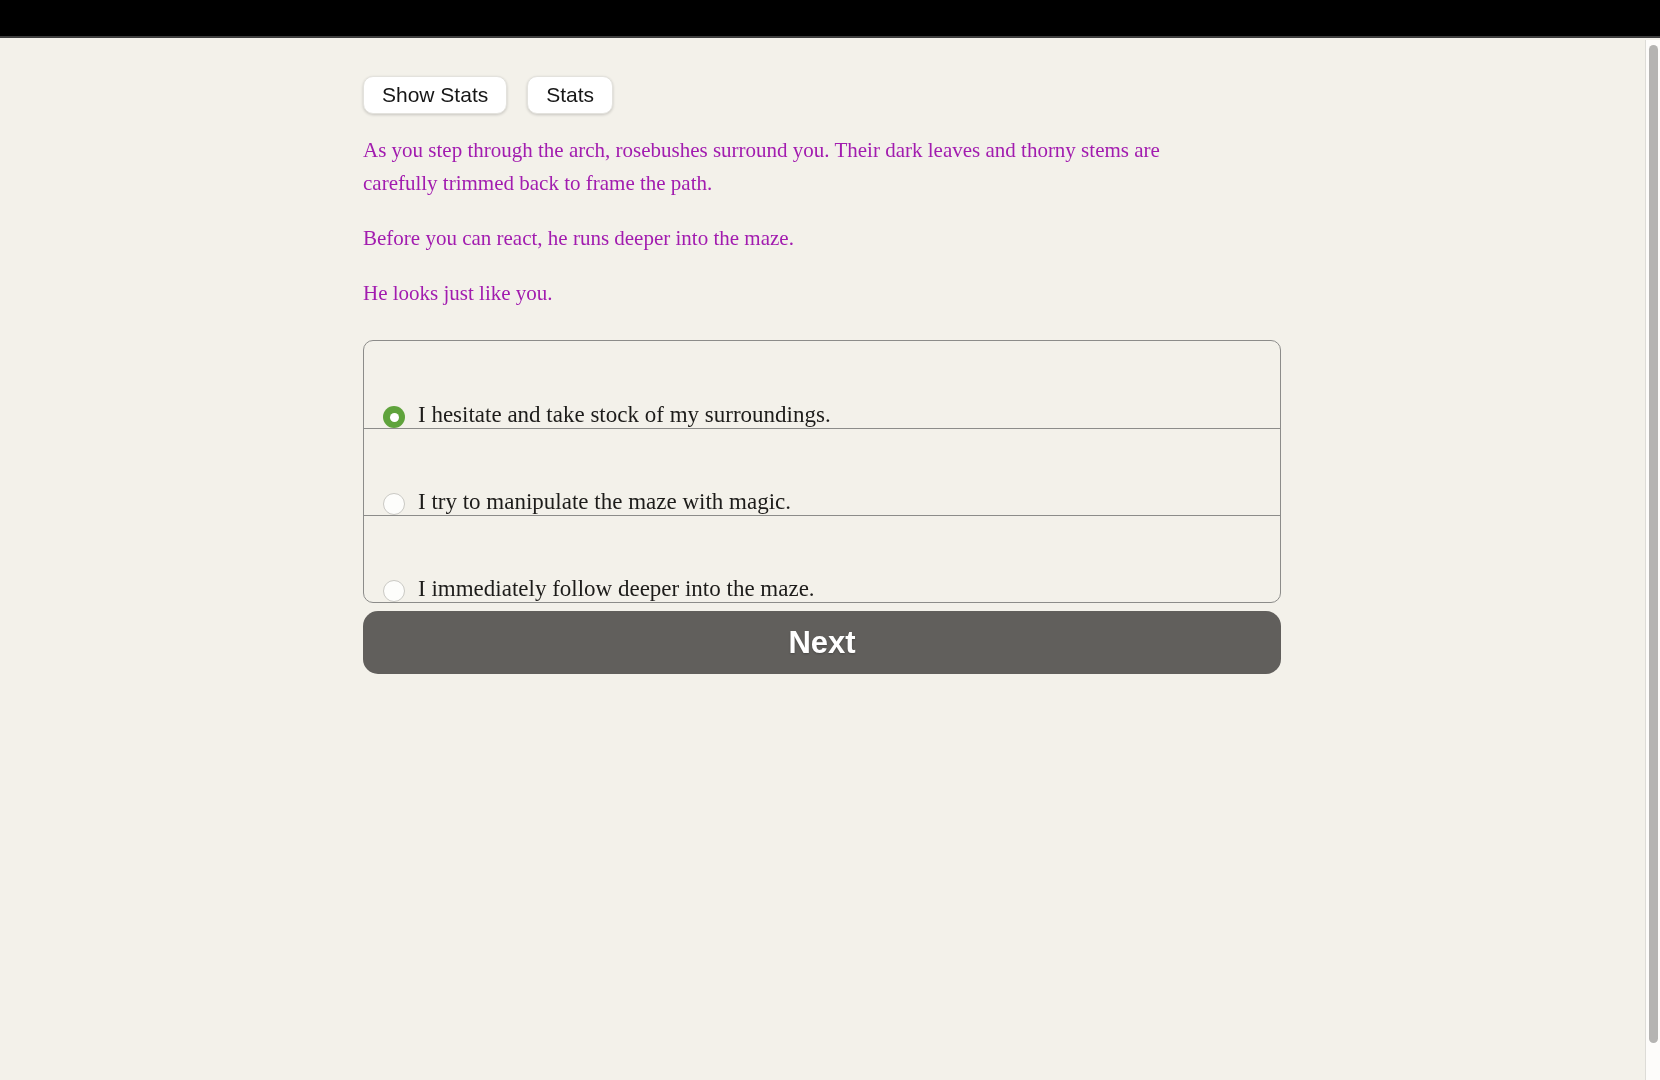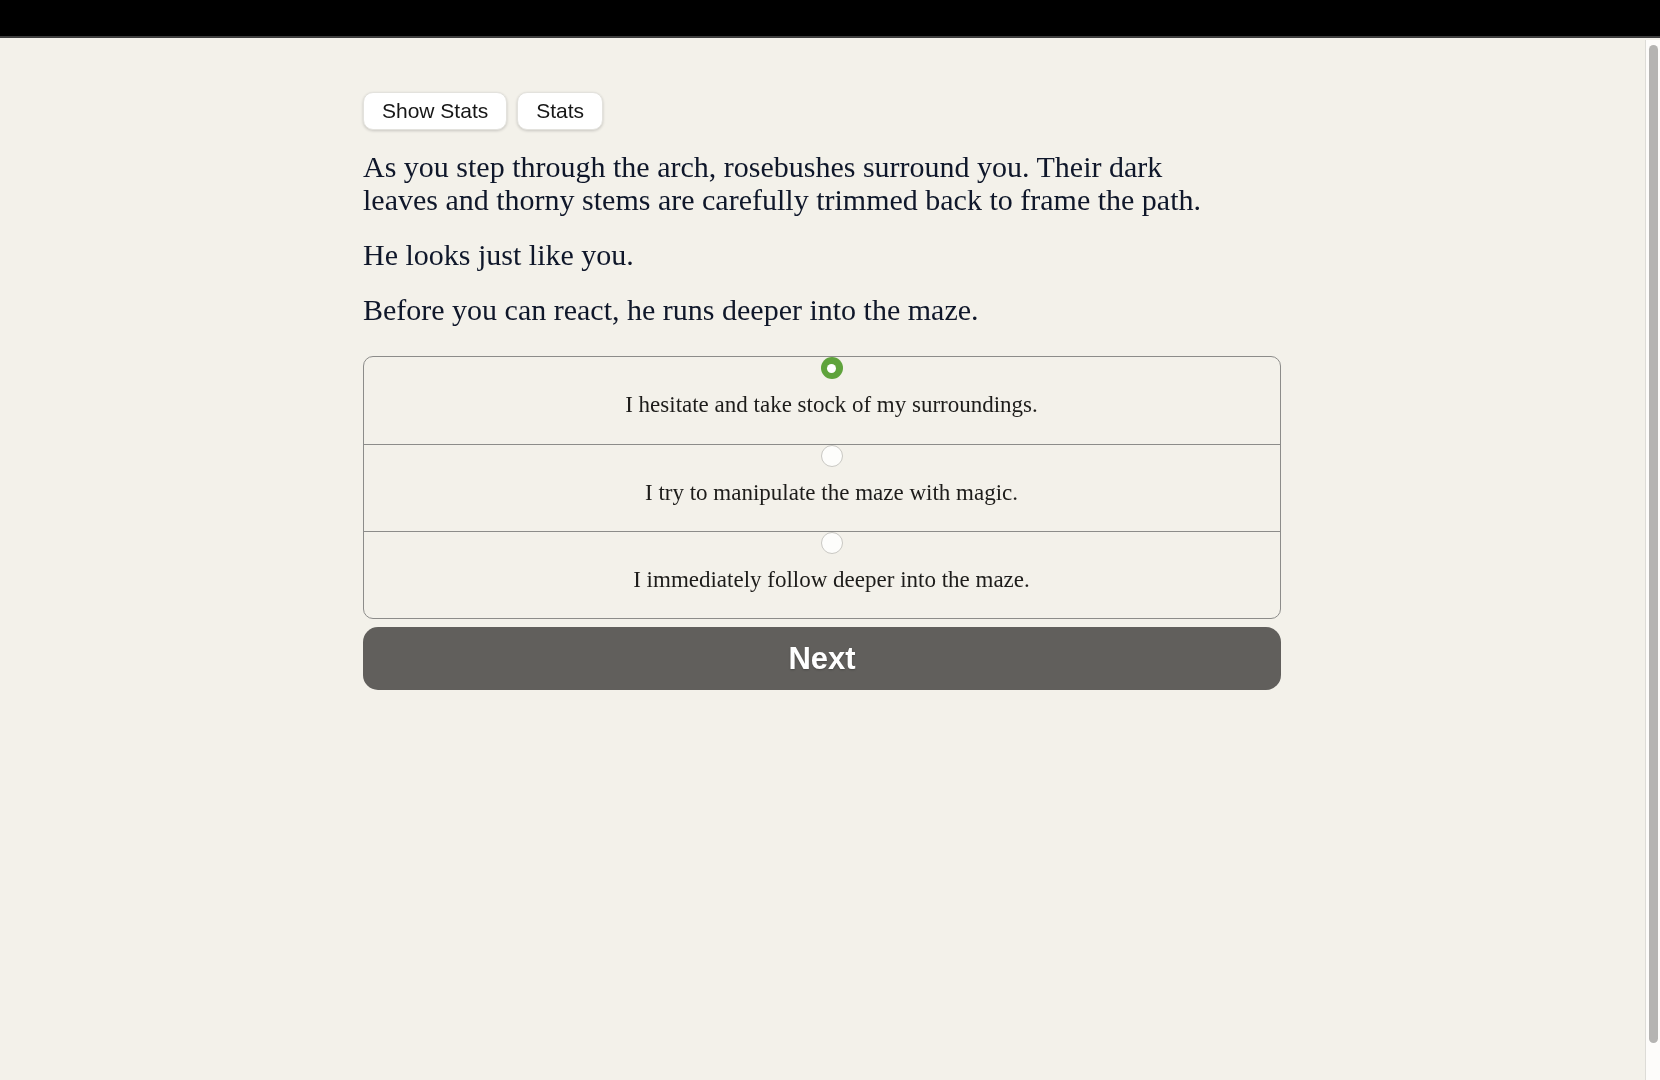--- a/index.html
+++ b/index.html
@@ -13,61 +13,60 @@
     width: 100%; height: 38px;
     background: var(--titlebar-bg, #000);
     border-bottom: 2px solid #3e3e3e;
   }
   .content {
     position: absolute;
     left: 363px; top: 40px;
     width: 918px;
   }
   .toolbar {
-    margin-top: 52px;
+    margin-top: 36px;
     display: flex;
-    gap: 10px;
+    gap: 20px;
   }
   .ui-btn {
     background: #ffffff;
     border: 1px solid #e3e2dd;
     border-radius: 10px;
     box-shadow: 0 1px 3px rgba(0,0,0,0.18);
     font-family: "Liberation Sans", "DejaVu Sans", sans-serif;
     font-size: 21px;
     color: #161616;
     height: 38px;
     padding: 0 18px;
     cursor: pointer;
   }
   .story {
     margin-top: 20px;
     font-family: "Liberation Serif", "DejaVu Serif", serif;
-    font-size: 30px;
+    font-size: 21px;
     line-height: 33px;
-    color: #0f172a;
+    color: #a21caf;
     max-width: 872px;
   }
   .story p { margin: 0 0 22px 0; }
   .choice-box {
     margin-top: 30px;
     width: 918px;
     border: 1px solid #8c8c8a;
     border-radius: 10px;
     overflow: hidden;
     background: transparent;
   }
   .choice-row {
     height: 87px;
     display: flex;
-    align-items: center;
+    align-items: flex-end;
     padding-left: 19px;
     gap: 13px;
     cursor: pointer;
-    flex-direction: column;
   }
   .choice-row + .choice-row { border-top: 1px solid #8c8c8a; }
   .radio {
     width: 22px; height: 22px;
     border-radius: 50%;
     background: #fdfdfb;
     border: 1.5px solid #c9c8c3;
     flex: 0 0 auto;
     position: relative;
   }
@@ -125,22 +124,22 @@
 
 <div class="content">
 
   <div class="toolbar">
     <button class="ui-btn">Show Stats</button>
     <button class="ui-btn">Stats</button>
   </div>
 
   <div class="story">
     <p>As you step through the arch, rosebushes surround you. Their dark leaves and thorny stems are carefully trimmed back to frame the path.</p>
+    <p>Before you can react, he runs deeper into the maze.</p>
     <p>He looks just like you.</p>
-    <p>Before you can react, he runs deeper into the maze.</p>
   </div>
 
   <div class="choice-box" role="radiogroup">
     <div class="choice-row selected" role="radio" aria-checked="true">
       <span class="radio"></span>
       <span class="choice-label">I hesitate and take stock of my surroundings.</span>
     </div>
     <div class="choice-row" role="radio" aria-checked="false">
       <span class="radio"></span>
       <span class="choice-label">I try to manipulate the maze with magic.</span>

